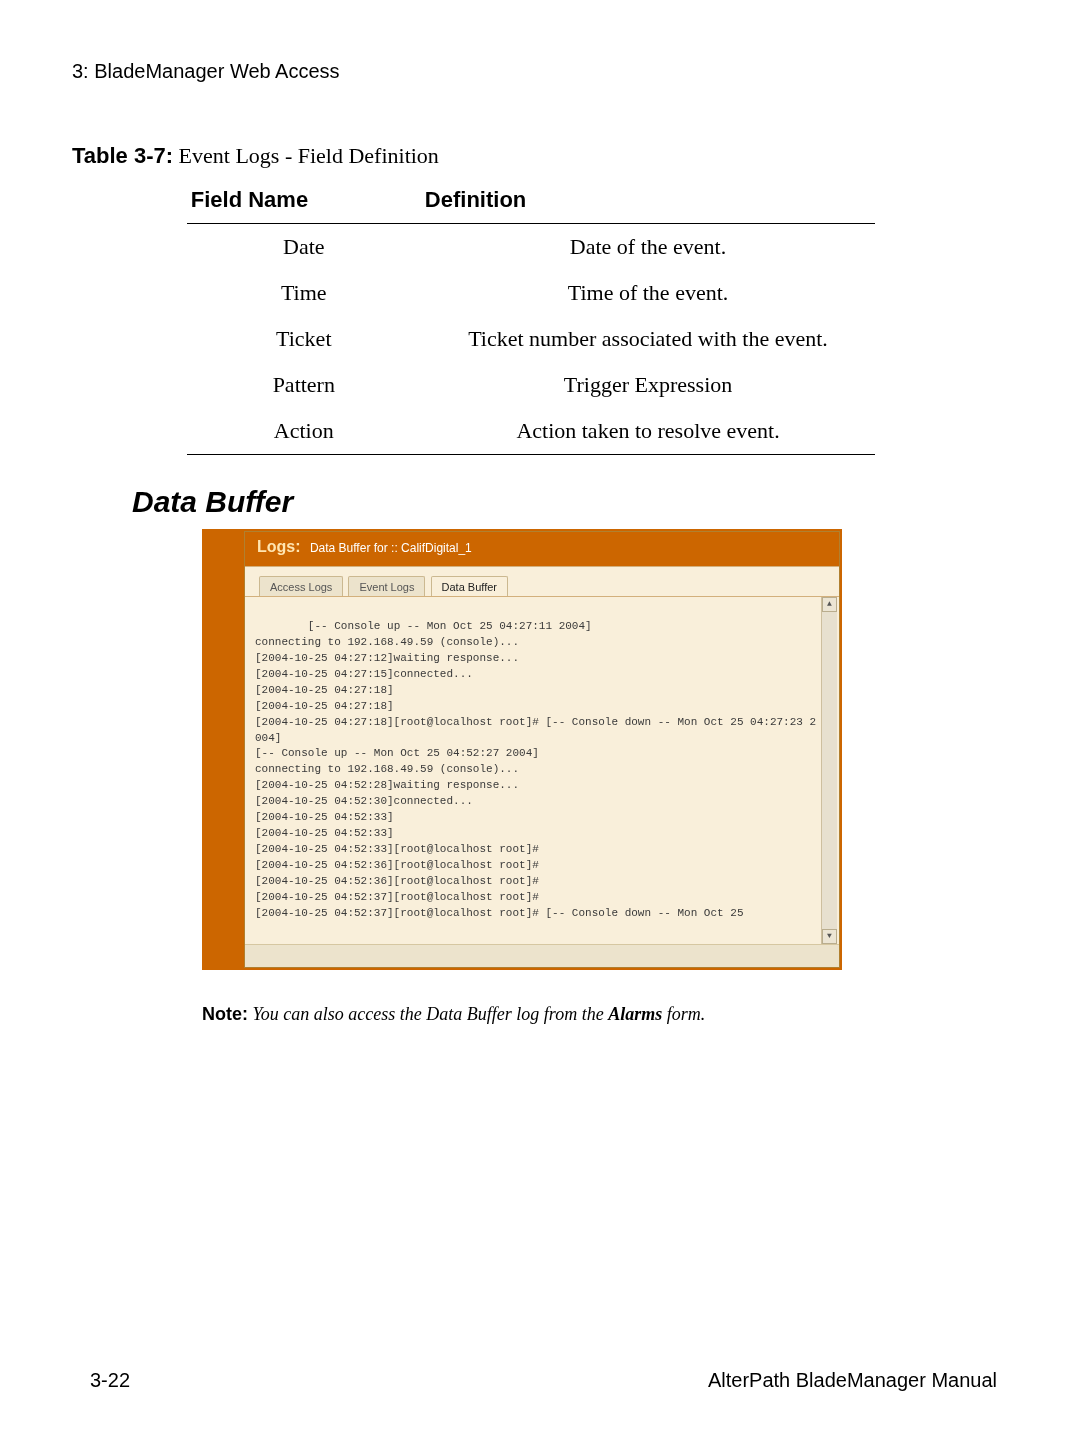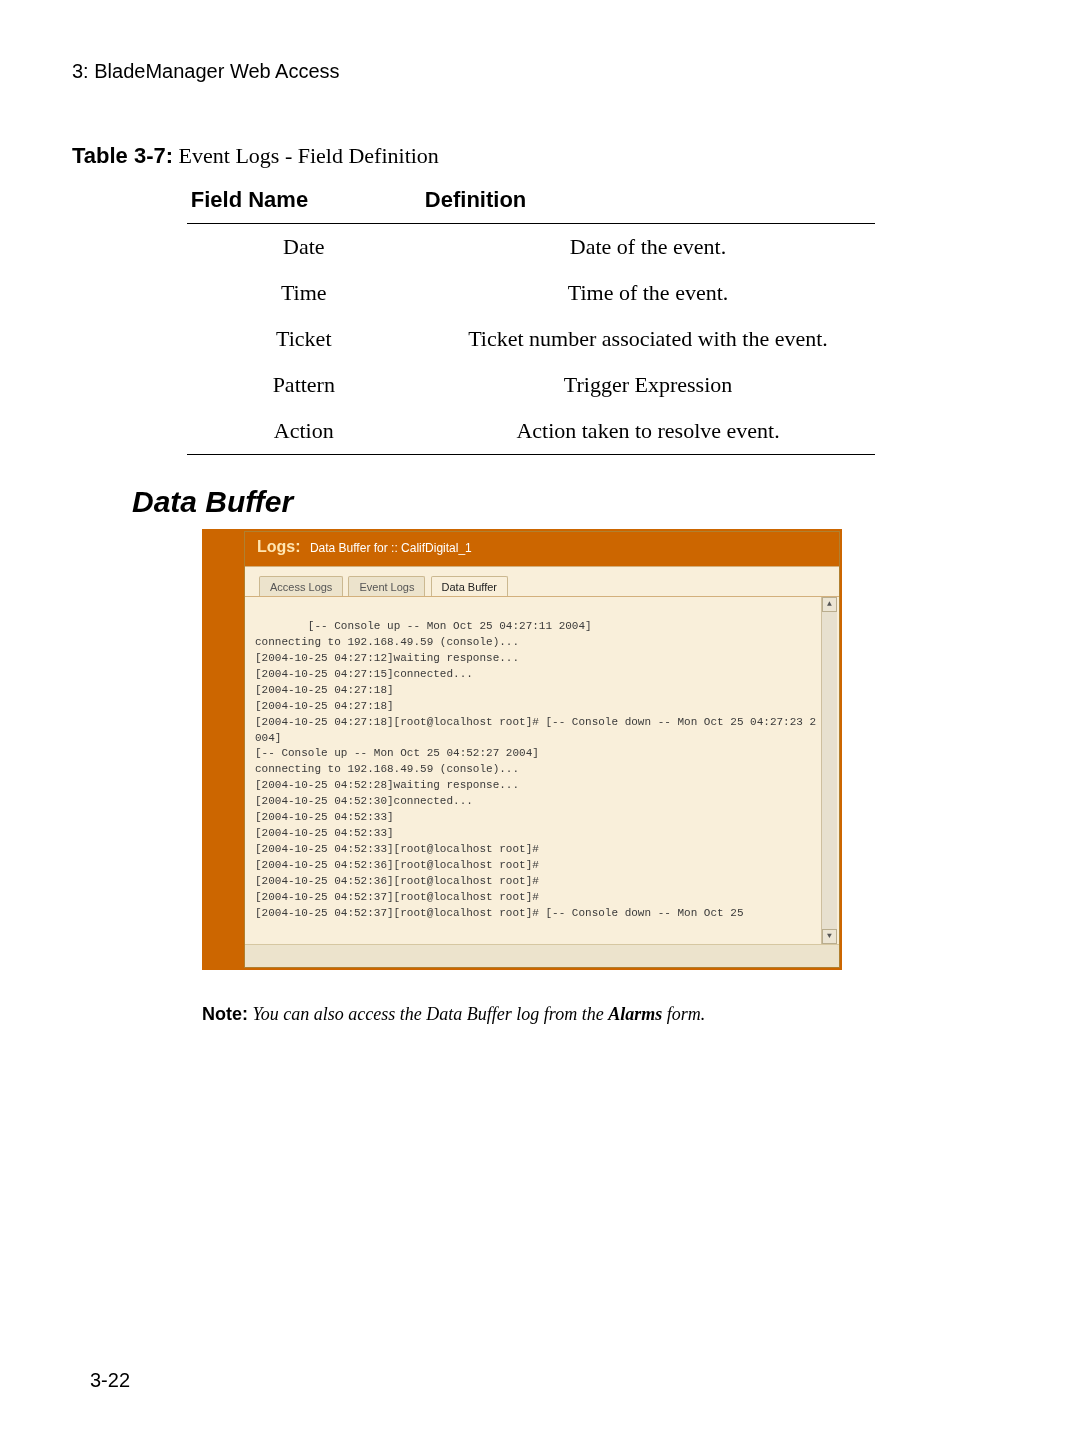--- a/index.html
+++ b/index.html
@@ -266,15 +266,16 @@
       <div class="shot-footer"></div>
     </div>
   </div>
 
   <p class="note">
     <b>Note:</b><span class="note-body"><span> You can also access the Data Buffer log from the </span><b>Alarms</b><span> form.</span></span>
   </p>
 
   <div class="footer">
     <span class="pnum">3-22</span>
+    <span class="ptitle">AlterPath BladeManager Manual</span>
   </div>
 
 </div>
 
 </body></html>

